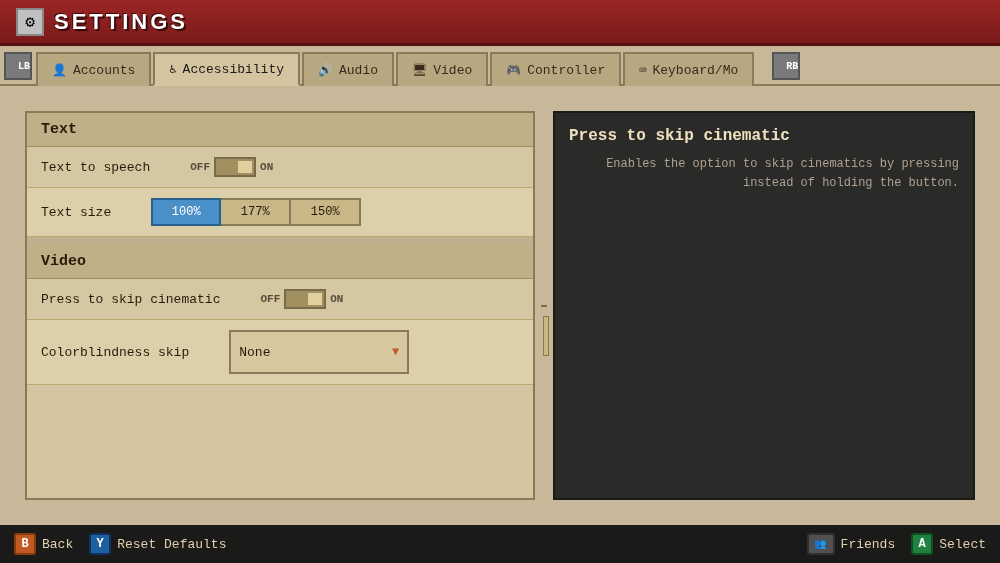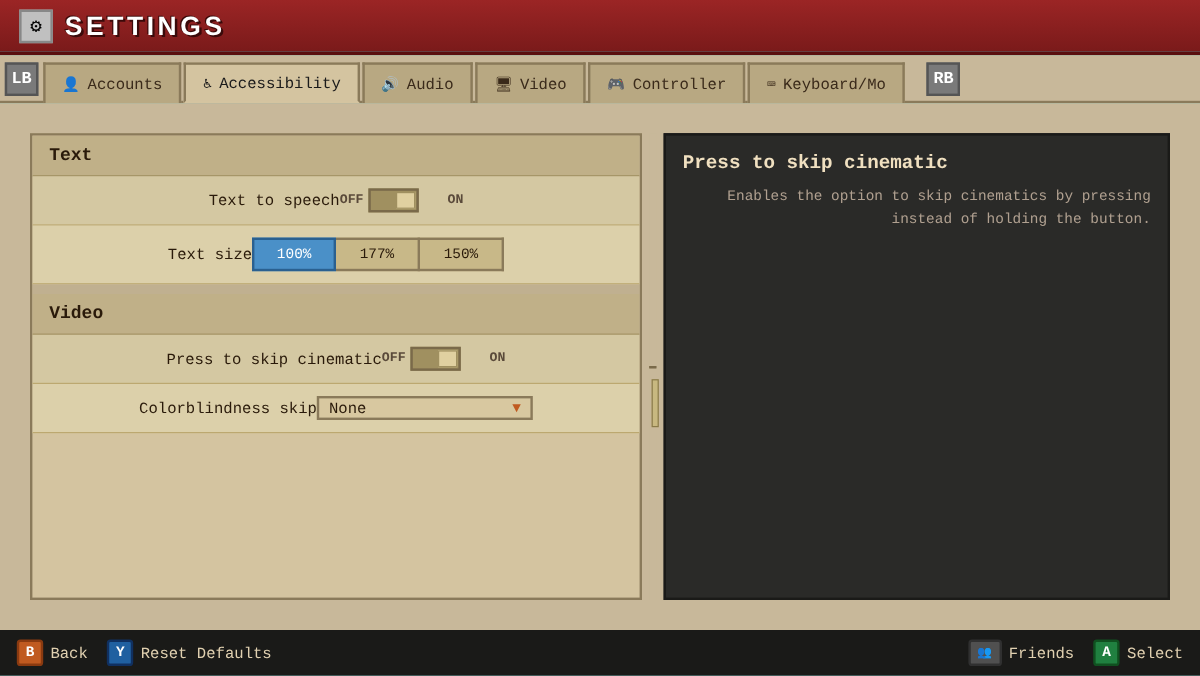--- a/index.html
+++ b/index.html
@@ -60,22 +60,22 @@
       border-bottom: 2px solid #8a7a5a;
     }
 
     .tab-lb, .tab-rb {
       width: 28px;
       height: 28px;
       background: #7a7a7a;
       border: 2px solid #555;
       display: flex;
       align-items: center;
-      justify-content: center;
-      font-size: 14px;
+      justify-content: flex-end;
+      font-size: 10px;
       color: white;
       font-weight: bold;
       margin-bottom: 4px;
       margin-right: 4px;
       flex-shrink: 0;
     }
 
     .tab-rb {
       margin-left: 16px;
       margin-right: 0;
@@ -136,24 +136,25 @@
       font-size: 15px;
       font-weight: bold;
       color: #2a1a0a;
       font-family: 'Courier New', monospace;
       border-bottom: 1px solid #a09060;
     }
 
     .setting-row {
       display: flex;
       align-items: center;
-      justify-content: center;
+      justify-content: flex-start;
       padding: 10px 14px;
       border-bottom: 1px solid #bca870;
       background: #dcd0aa;
+      gap: 40px;
     }
 
     .setting-row:nth-child(even) {
       background: #d4c8a2;
     }
 
     .setting-label {
       font-size: 13px;
       color: #2a1a0a;
       font-family: 'Courier New', monospace;
@@ -189,21 +190,20 @@
     }
 
     .toggle-off {
       font-weight: bold;
       color: #5a4a3a;
     }
 
     .toggle-on {
       font-weight: bold;
       color: #5a4a3a;
-      margin-left: 20px;
     }
 
     
     .text-size-group {
       display: flex;
       gap: 0;
     }
 
     .size-btn {
       width: 70px;
@@ -225,21 +225,21 @@
       border-color: #2a6090;
     }
 
     .size-btn:not(:first-child) {
       border-left: none;
     }
 
     
     .dropdown {
       width: 180px;
-      height: 20px;
+      height: 44px;
       background: #d8c8a0;
       border: 2px solid #8a7a5a;
       display: flex;
       align-items: center;
       justify-content: space-between;
       padding: 0 8px;
       font-size: 13px;
       font-family: 'Courier New', monospace;
       color: #2a1a0a;
       cursor: pointer;

